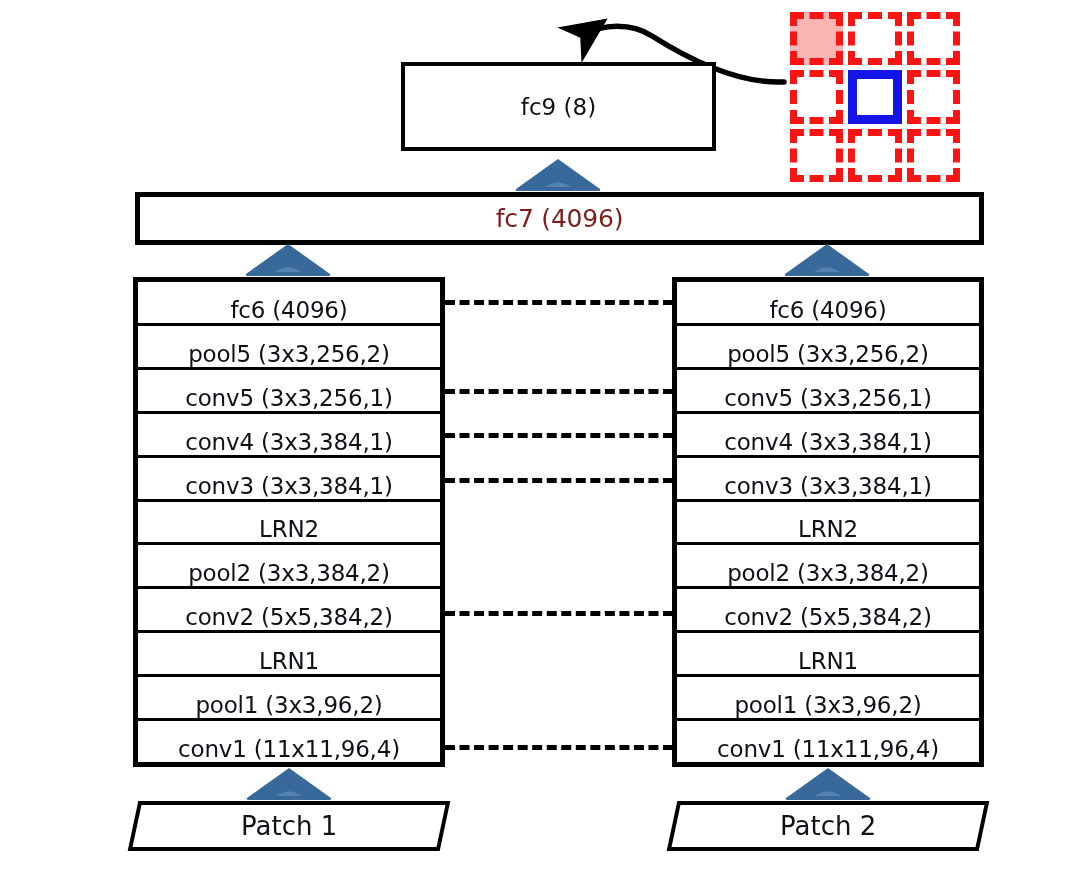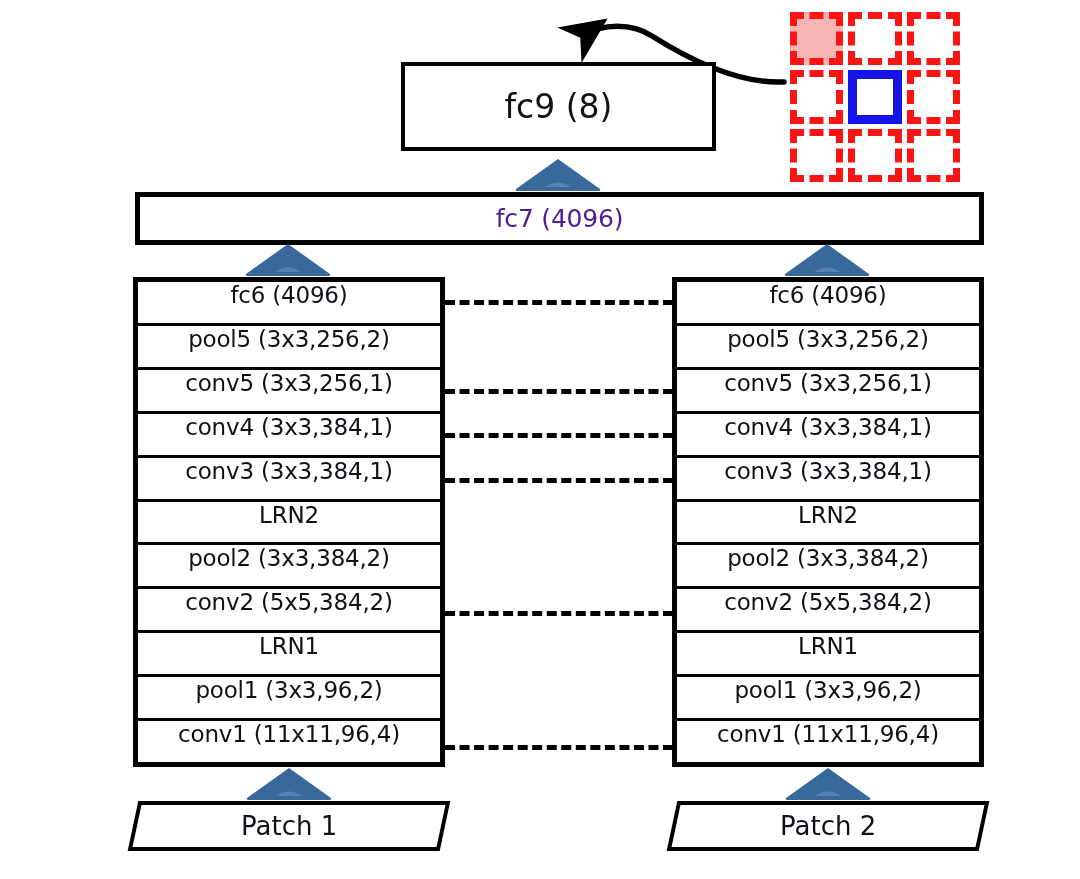--- a/index.html
+++ b/index.html
@@ -20,41 +20,41 @@
 
   
   .layer-box {
     position: absolute;
     box-sizing: border-box;
     background: #ffffff;
     border: 3px solid #000000;
     display: flex;
     align-items: center;
     justify-content: center;
-    color: #4c1d95;
+    color: #7f1d1d;
     font-size: 23px;
     letter-spacing: -0.2px;
     white-space: nowrap;
   }
 
   
   .column {
     position: absolute;
     box-sizing: border-box;
     border: 5px solid #000000;
     background: #ffffff;
     display: flex;
     flex-direction: column;
   }
   .column .row {
     box-sizing: border-box;
     flex: 1 1 0;
     border-bottom: 3px solid #000000;
     display: flex;
-    align-items: flex-start;
+    align-items: flex-end;
     justify-content: center;
     color: #111018;
     font-size: 23px;
     letter-spacing: -0.2px;
     white-space: nowrap;
     background: #ffffff;
   }
   .column .row:last-child {
     border-bottom: none;
   }
@@ -83,21 +83,21 @@
     flex-direction: column;
   }
   #fc-head-box .row {
     box-sizing: border-box;
     flex: 1 1 0;
     border-bottom: 4px solid #000000;
     display: flex;
     align-items: center;
     justify-content: center;
     color: #111018;
-    font-size: 33px;
+    font-size: 23px;
     white-space: nowrap;
   }
   #fc-head-box .row:last-child { border-bottom: none; }
 
   
   .patch {
     position: absolute;
     box-sizing: border-box;
     width: 312px;
     height: 50px;

